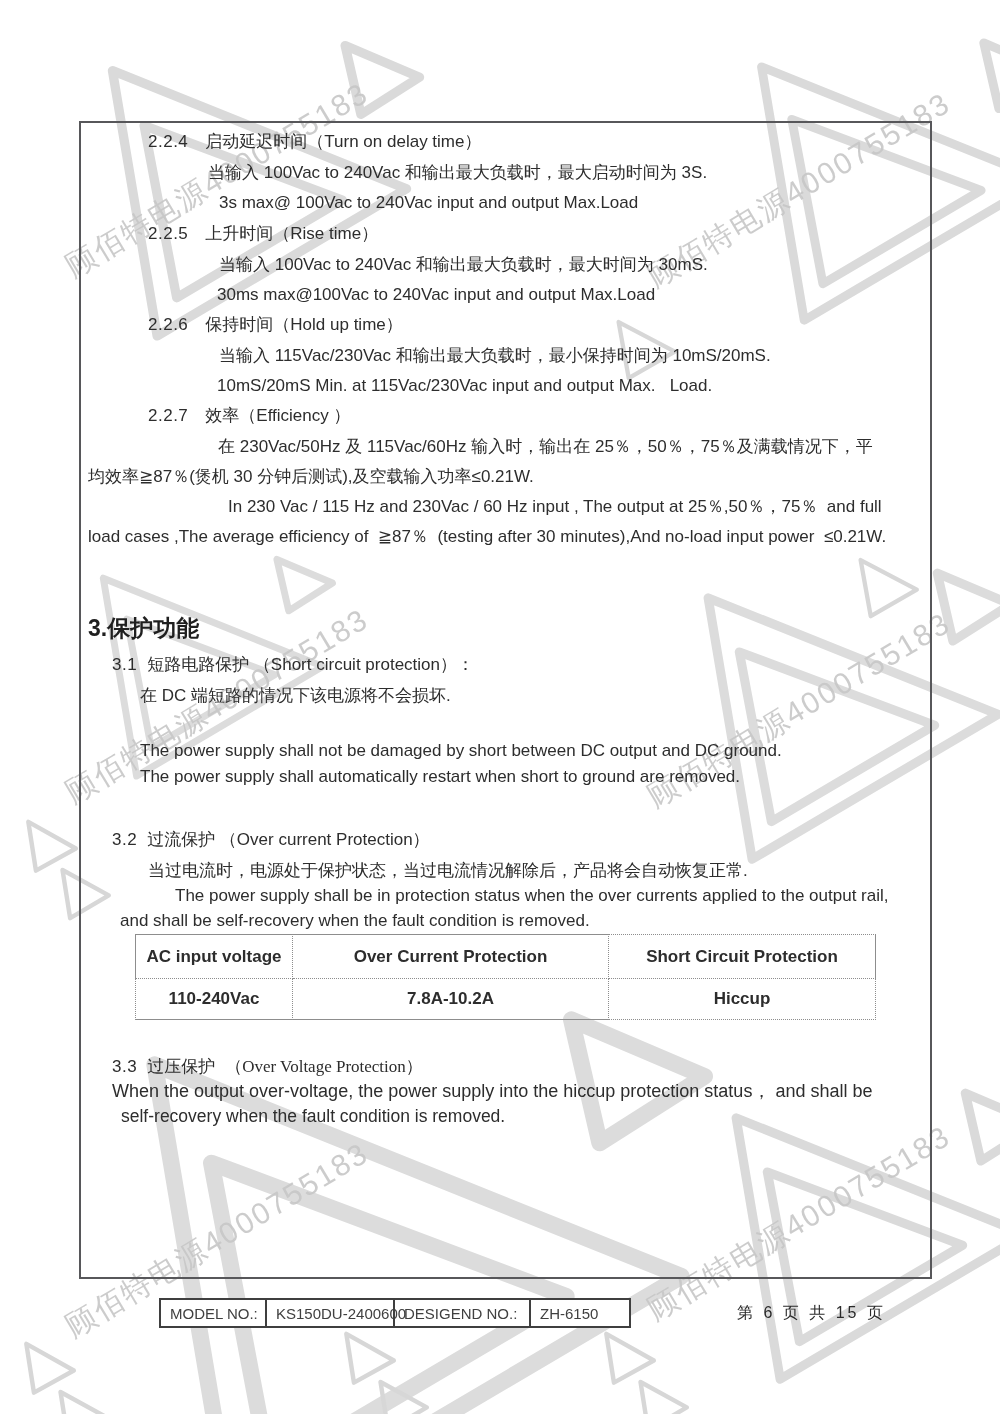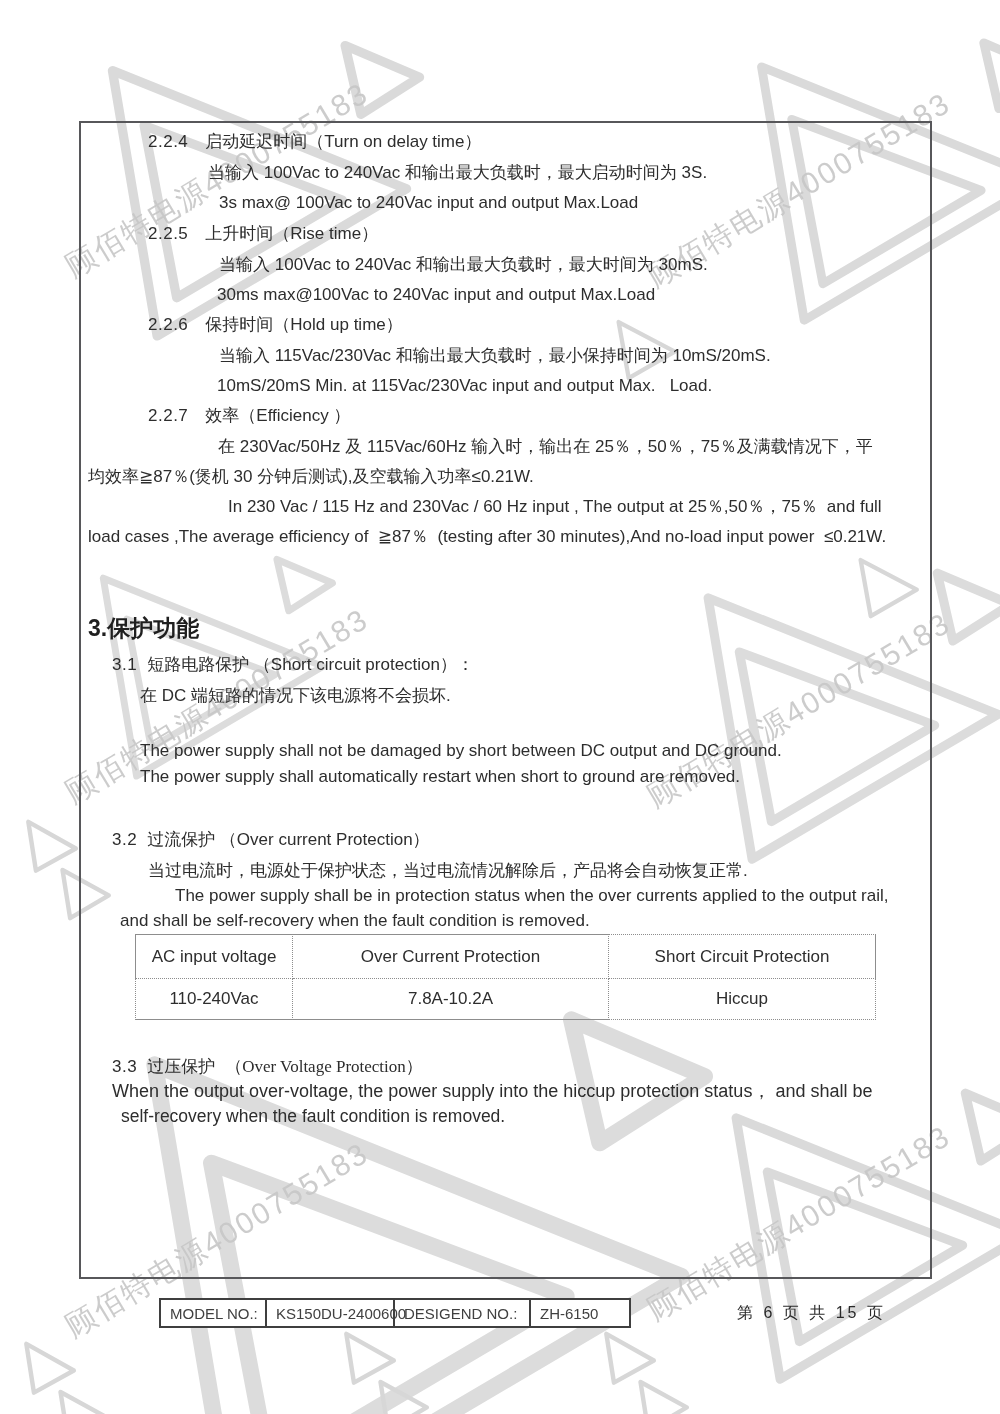--- a/index.html
+++ b/index.html
@@ -34,21 +34,21 @@
   .hgap-sm{margin-left:10px;}
   .sec-title{font-size:23px;font-weight:bold;color:#1f1f1f;}
   .serif{font-family:"Liberation Serif","DejaVu Serif",serif;}
   
   .prot-table{
     position:absolute;left:135px;top:934px;width:740px;
     border-collapse:collapse;table-layout:fixed;
   }
   .prot-table td{
     border:1px dotted #8d8d8d;text-align:center;vertical-align:middle;
-    font-size:17px;color:#2d2d2d;padding:0;
+    font-size:17px;color:#2d2d2d;padding:0;font-weight:bold;
   }
   .prot-table tr.hdr td{height:43px;}
   .prot-table tr.dat td{height:40px;}
   .prot-table{outline:1px dotted #8d8d8d;outline-offset:-1px;}
   
   .footer-table{
     position:absolute;left:159px;top:1298px;height:30px;display:flex;
     border:2px solid #3f3f3f;box-sizing:border-box;background:#fff;
   }
   .footer-cell{

